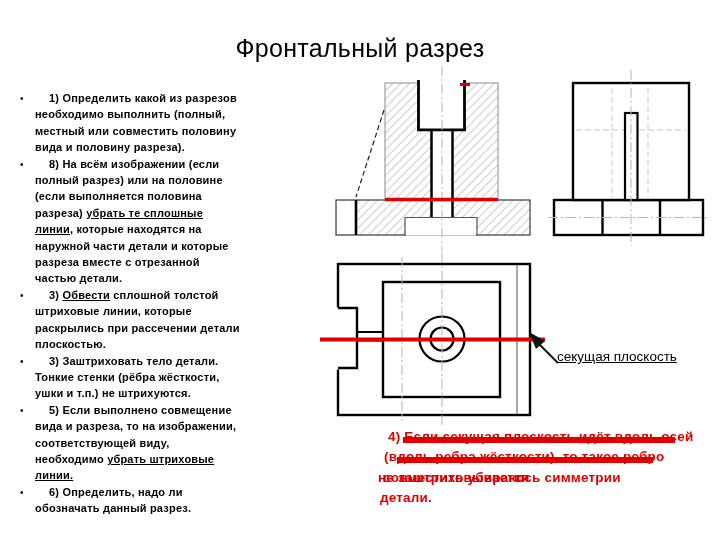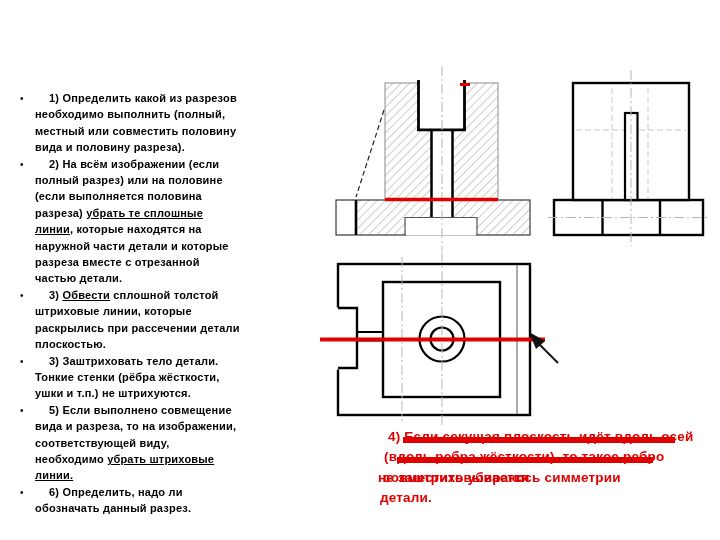--- a/index.html
+++ b/index.html
@@ -31,32 +31,33 @@
     position:absolute;font-size:13.5px;font-weight:bold;color:var(--red);
     letter-spacing:.2px;white-space:nowrap;
   }
   .red-bar{position:absolute;background:var(--red);}
 </style>
 </head>
 <body>
 
 <div class="slide">
 
+  <div class="title">Фронтальный разрез</div>
 
   <div id="instructions">
       <div class="item">
         <span class="bullet">•</span>
         <div class="itext"><span>1) Определить какой из разрезов
 необходимо выполнить (полный,
 местный или совместить половину
 вида и половину разреза).</span></div>
       </div>
       <div class="item">
         <span class="bullet">•</span>
-        <div class="itext"><span>2) На всём изображении (если
+        <div class="itext"><span>8) На всём изображении (если
 полный разрез) или на половине
 (если выполняется половина
 разреза) </span><span class="u">убрать те сплошные
 линии</span><span>, которые находятся на
 наружной части детали и которые
 разреза вместе с отрезанной
 частью детали.</span></div>
       </div>
       <div class="item">
         <span class="bullet">•</span>
@@ -134,20 +135,21 @@
       <circle cx="442" cy="339" r="22.5" fill="#ffffff" stroke="#000" stroke-width="2.2"></circle>
       <circle cx="442" cy="339" r="11.5" fill="#ffffff" stroke="#000" stroke-width="2.2"></circle>
       <line x1="402" y1="257" x2="402" y2="421" class="centerline"></line>
       <line x1="442" y1="253" x2="442" y2="426" class="centerline"></line>
       <line x1="320" y1="339.5" x2="545" y2="339.5" class="redline" stroke-width="4"></line>
       <polygon points="529,332 545,341 536,349" fill="#111"></polygon>
       <line x1="538" y1="343" x2="558" y2="363" stroke="#111" stroke-width="2"></line>
     </g>
   </svg>
 
+  <div class="callout-label">секущая плоскость</div>
 
   <div id="red-overlay">
       <div class="red-text" style="left: 388px; top: 429px;">4) Если секущая плоскость идёт вдоль осей</div>
       <div class="red-text" style="left: 384px; top: 449px;">(вдоль ребра жёсткости), то такое ребро</div>
       <div class="red-text" style="left: 378px; top: 470px;">не заштриховывается</div>
       <div class="red-text" style="left: 383px; top: 470px;">совместить убирают</div>
       <div class="red-text" style="left: 516px; top: 470px;">ось симметрии</div>
       <div class="red-text" style="left: 380px; top: 490px; text-align: right;">детали.</div>
       <div class="red-bar" style="left: 403px; top: 437px; width: 272px; height: 6px;"></div>
       <div class="red-bar" style="left: 397px; top: 457px; width: 256px; height: 6px;"></div>

